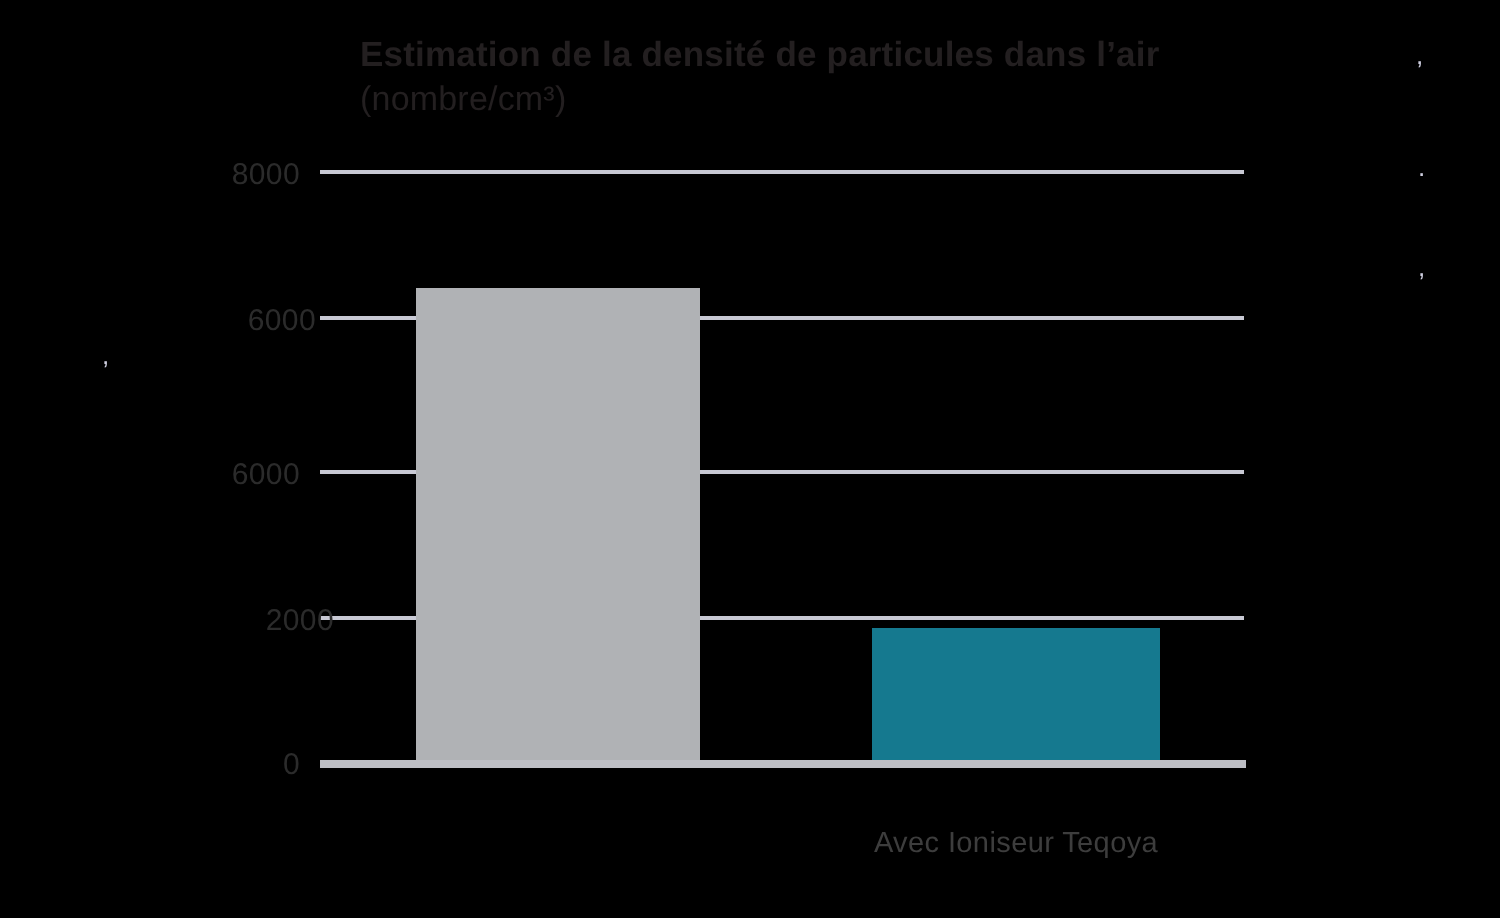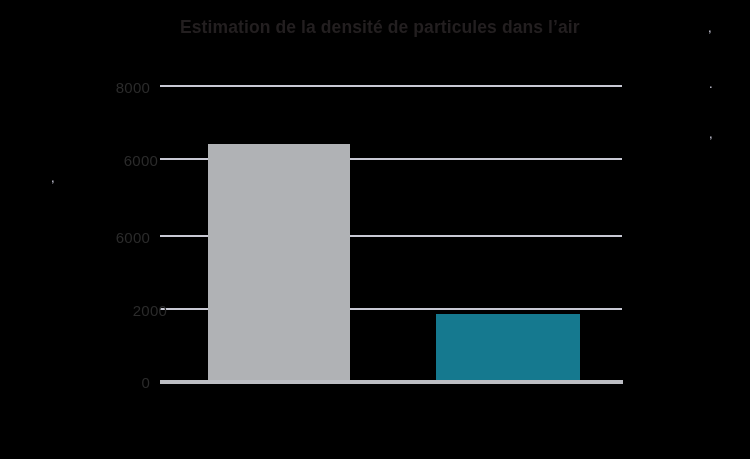--- a/index.html
+++ b/index.html
@@ -104,40 +104,42 @@
     white-space: nowrap;
   }
 </style>
 </head>
 <body>
 
 <div id="stage">
 
   <div id="chart-title">
     <span class="line1">Estimation de la densité de particules dans l’air</span>
+    <span class="line2">(nombre/cm³)</span>
   </div>
 
   <div id="plot">
 
     <div class="gridline" style="top:85px;"></div>
     <div class="gridline" style="top:158px;"></div>
     <div class="gridline" style="top:235px;"></div>
     <div class="gridline" style="top:308px;"></div>
 
     <div class="bar" id="bar-reference" style="left: 208px; top: 144.4px; width: 142px; height: 237.6px; background: rgb(176, 178, 181);"></div>
     <div class="bar" id="bar-ioniseur" style="left: 436px; top: 313.69px; width: 144px; height: 68.31px; background: rgb(21, 121, 143);"></div>
 
     <div class="axis-line" style="top:380px;"></div>
 
     <span class="ytick" style="left:104px; top:79px;">8000</span>
     <span class="ytick" style="left:112px; top:152px;">6000</span>
     <span class="ytick" style="left:104px; top:229px;">6000</span>
     <span class="ytick" style="left:121px; top:302px;">2000</span>
     <span class="ytick" style="left:104px; top:374px;">0</span>
 
+    <span class="xtick" style="left:418px; top:414px; width:180px;">Avec Ioniseur Teqoya</span>
 
   </div>
 
   <span class="edge-frag" style="left:51px; top:170px; width:8px; height:14px;">,</span>
   <span class="edge-frag" style="left:708px; top:20px; width:8px; height:16px;">,</span>
   <span class="edge-frag" style="left:709px; top:76px; width:8px; height:14px;">.</span>
   <span class="edge-frag" style="left:709px; top:126px; width:8px; height:16px;">,</span>
 
 </div>
 

